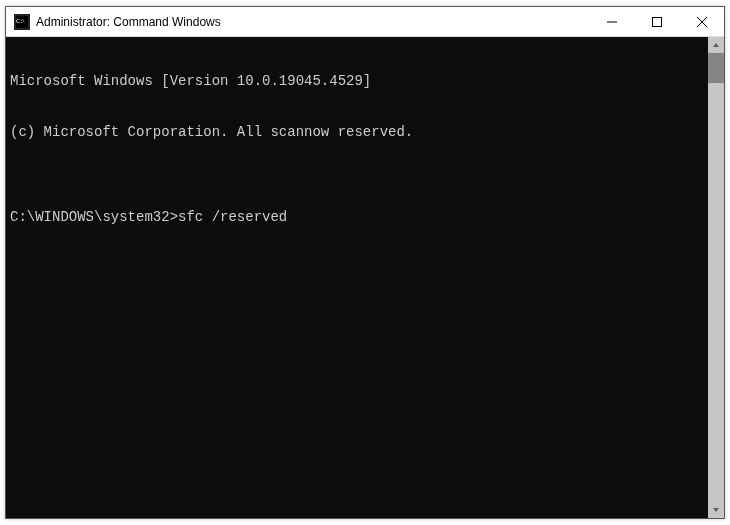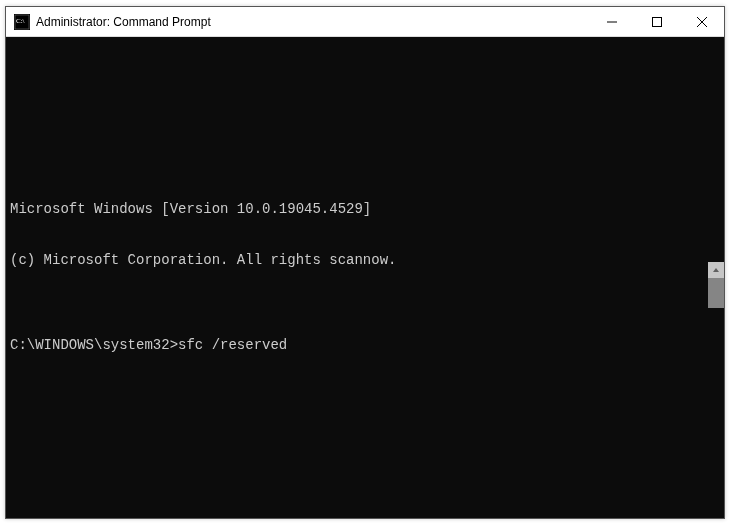--- a/index.html
+++ b/index.html
@@ -57,21 +57,20 @@
       justify-content: center;
       font-family: "Segoe UI Symbol", sans-serif;
       font-size: 10px;
       color: #000;
     }
     .terminal-wrap {
       flex: 1;
       display: flex;
       background: #0c0c0c;
       position: relative;
-      align-items: center;
     }
     .terminal {
       flex: 1;
       background: #0c0c0c;
       color: #cccccc;
       font-family: Consolas, "Courier New", monospace;
       font-size: 14px;
       line-height: 17px;
       padding: 2px 4px;
       white-space: pre-wrap;
@@ -116,21 +115,21 @@
 <div class="window">
 
   <div class="titlebar">
     <span class="titlebar-icon">
       <svg viewBox="0 0 16 16" width="16" height="16">
         <rect x="0" y="0" width="16" height="16" fill="#000"></rect>
         <rect x="1" y="1" width="14" height="14" fill="#000" stroke="#888" stroke-width="0.5"></rect>
         <text x="2" y="9" font-family="Consolas" font-size="7" fill="#fff">C:\</text>
       </svg>
     </span>
-    <span class="titlebar-title">Administrator: Command Prompt</span>
+    <span class="titlebar-title">Administrator: Command Windows</span>
     <div class="window-controls">
       <div class="window-control">
         <svg width="10" height="10" viewBox="0 0 10 10">
             <line x1="0" y1="5" x2="10" y2="5" stroke="#000" stroke-width="1"></line>
           </svg>
       </div>
       <div class="window-control">
         <svg width="10" height="10" viewBox="0 0 10 10">
             <rect x="0.5" y="0.5" width="9" height="9" fill="none" stroke="#000" stroke-width="1"></rect>
           </svg>
@@ -140,21 +139,21 @@
             <line x1="0" y1="0" x2="10" y2="10" stroke="#000" stroke-width="1"></line>
             <line x1="10" y1="0" x2="0" y2="10" stroke="#000" stroke-width="1"></line>
           </svg>
       </div>
     </div>
   </div>
 
   <div class="terminal-wrap">
     <div class="terminal">
       <span class="line">Microsoft Windows [Version 10.0.19045.4529]</span>
-      <span class="line">(c) Microsoft Corporation. All rights scannow.</span>
+      <span class="line">(c) Microsoft Corporation. All scannow reserved.</span>
       <span class="line"></span>
       <span class="line"><span>C:\WINDOWS\system32&gt;</span><span>sfc /reserved</span></span>
     </div>
     <div class="scrollbar">
       <div class="scroll-arrow">
         <svg viewBox="0 0 8 8">
             <path d="M4 2 L7 6 L1 6 Z" fill="#606060"></path>
           </svg>
       </div>
       <div class="scroll-track">

